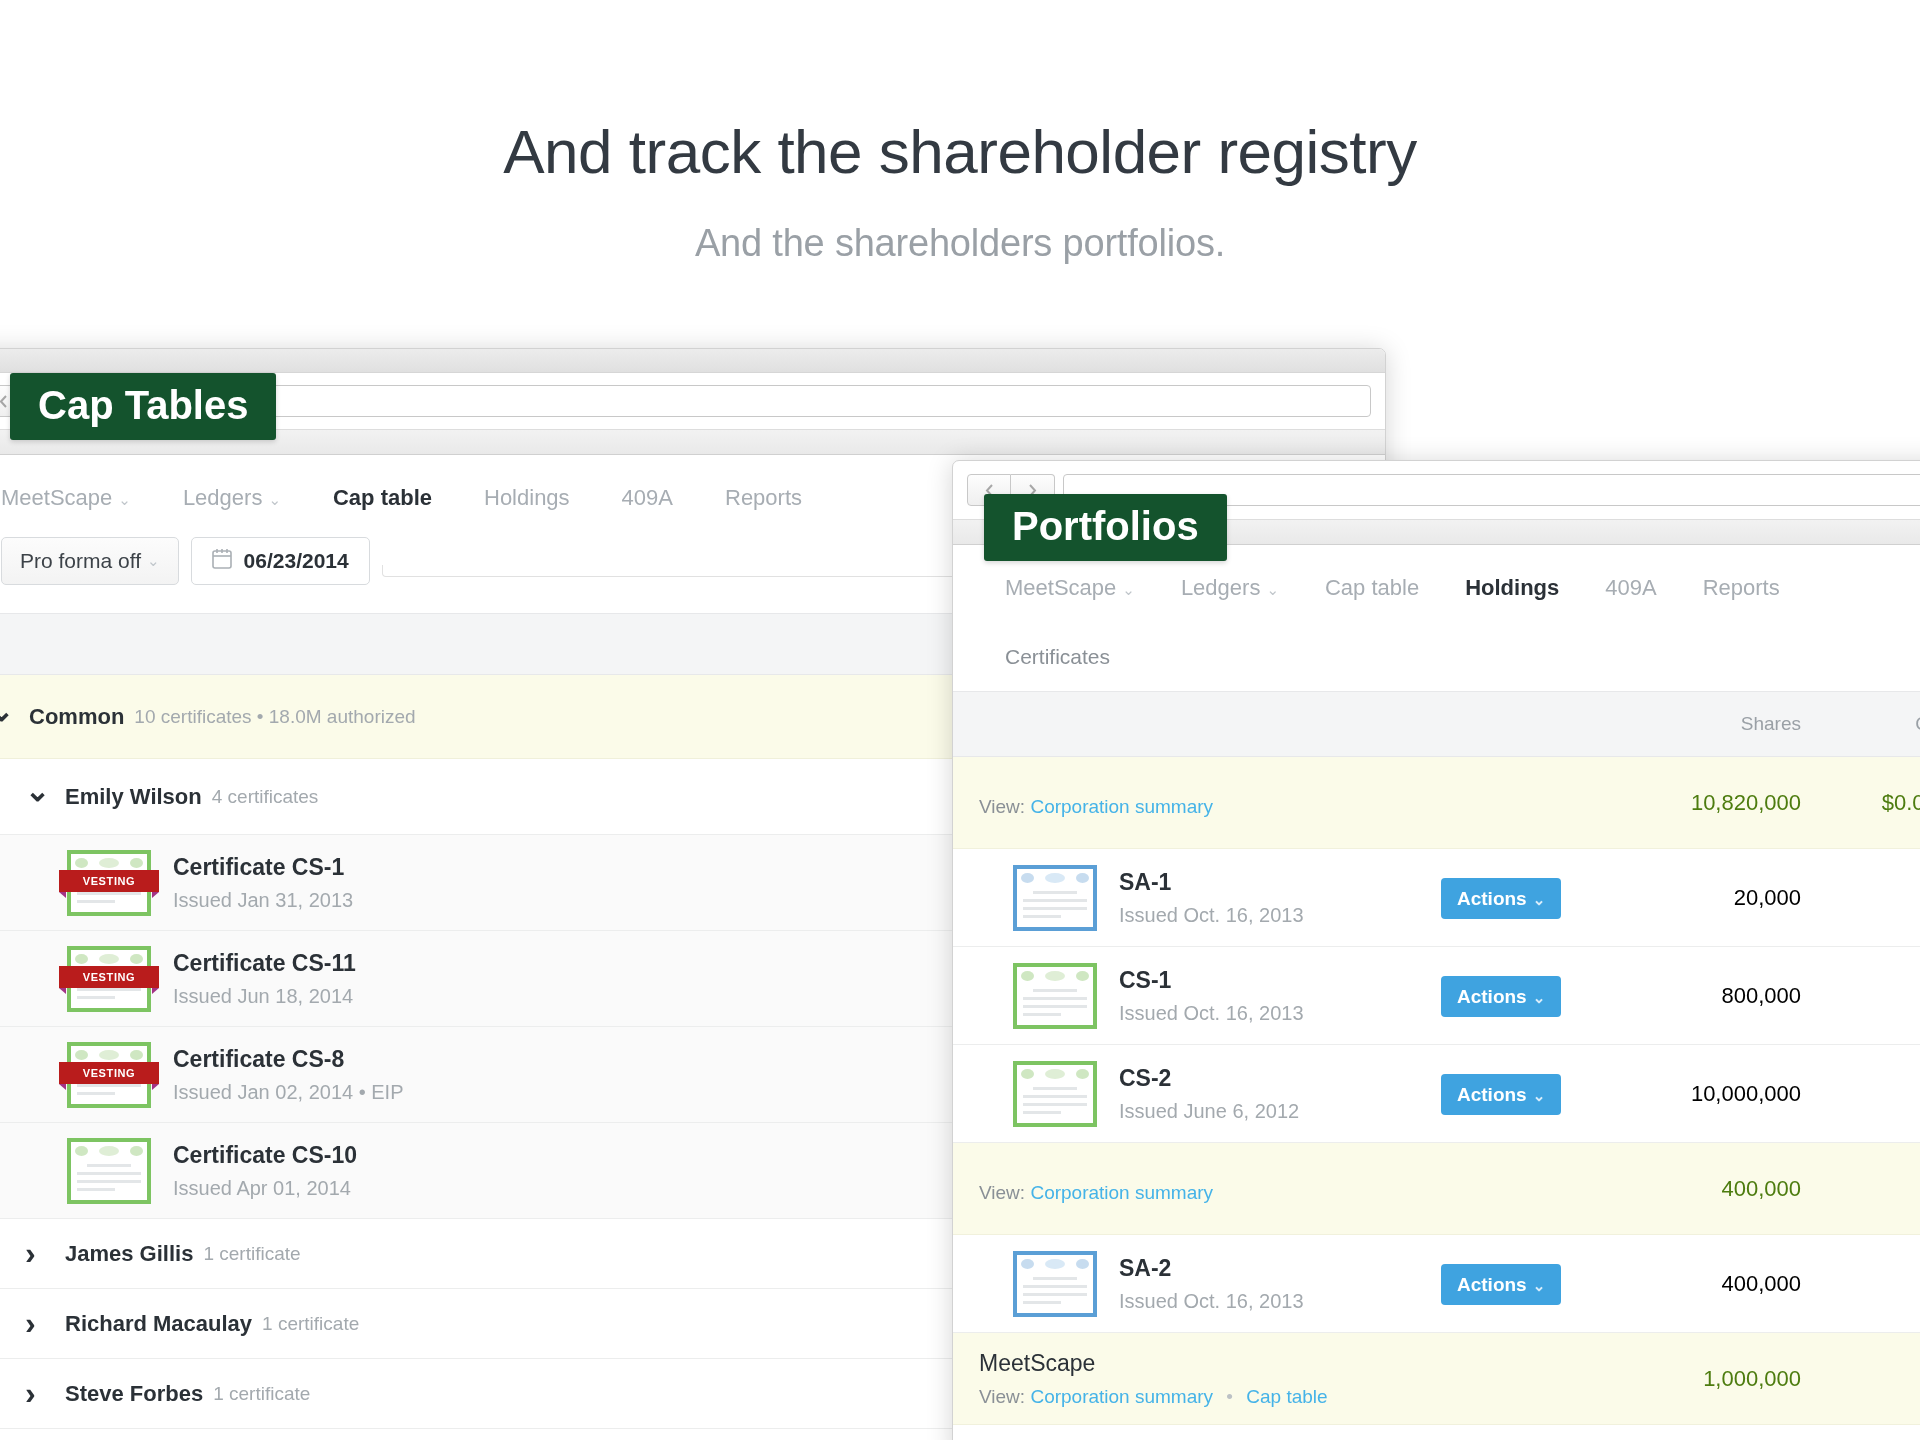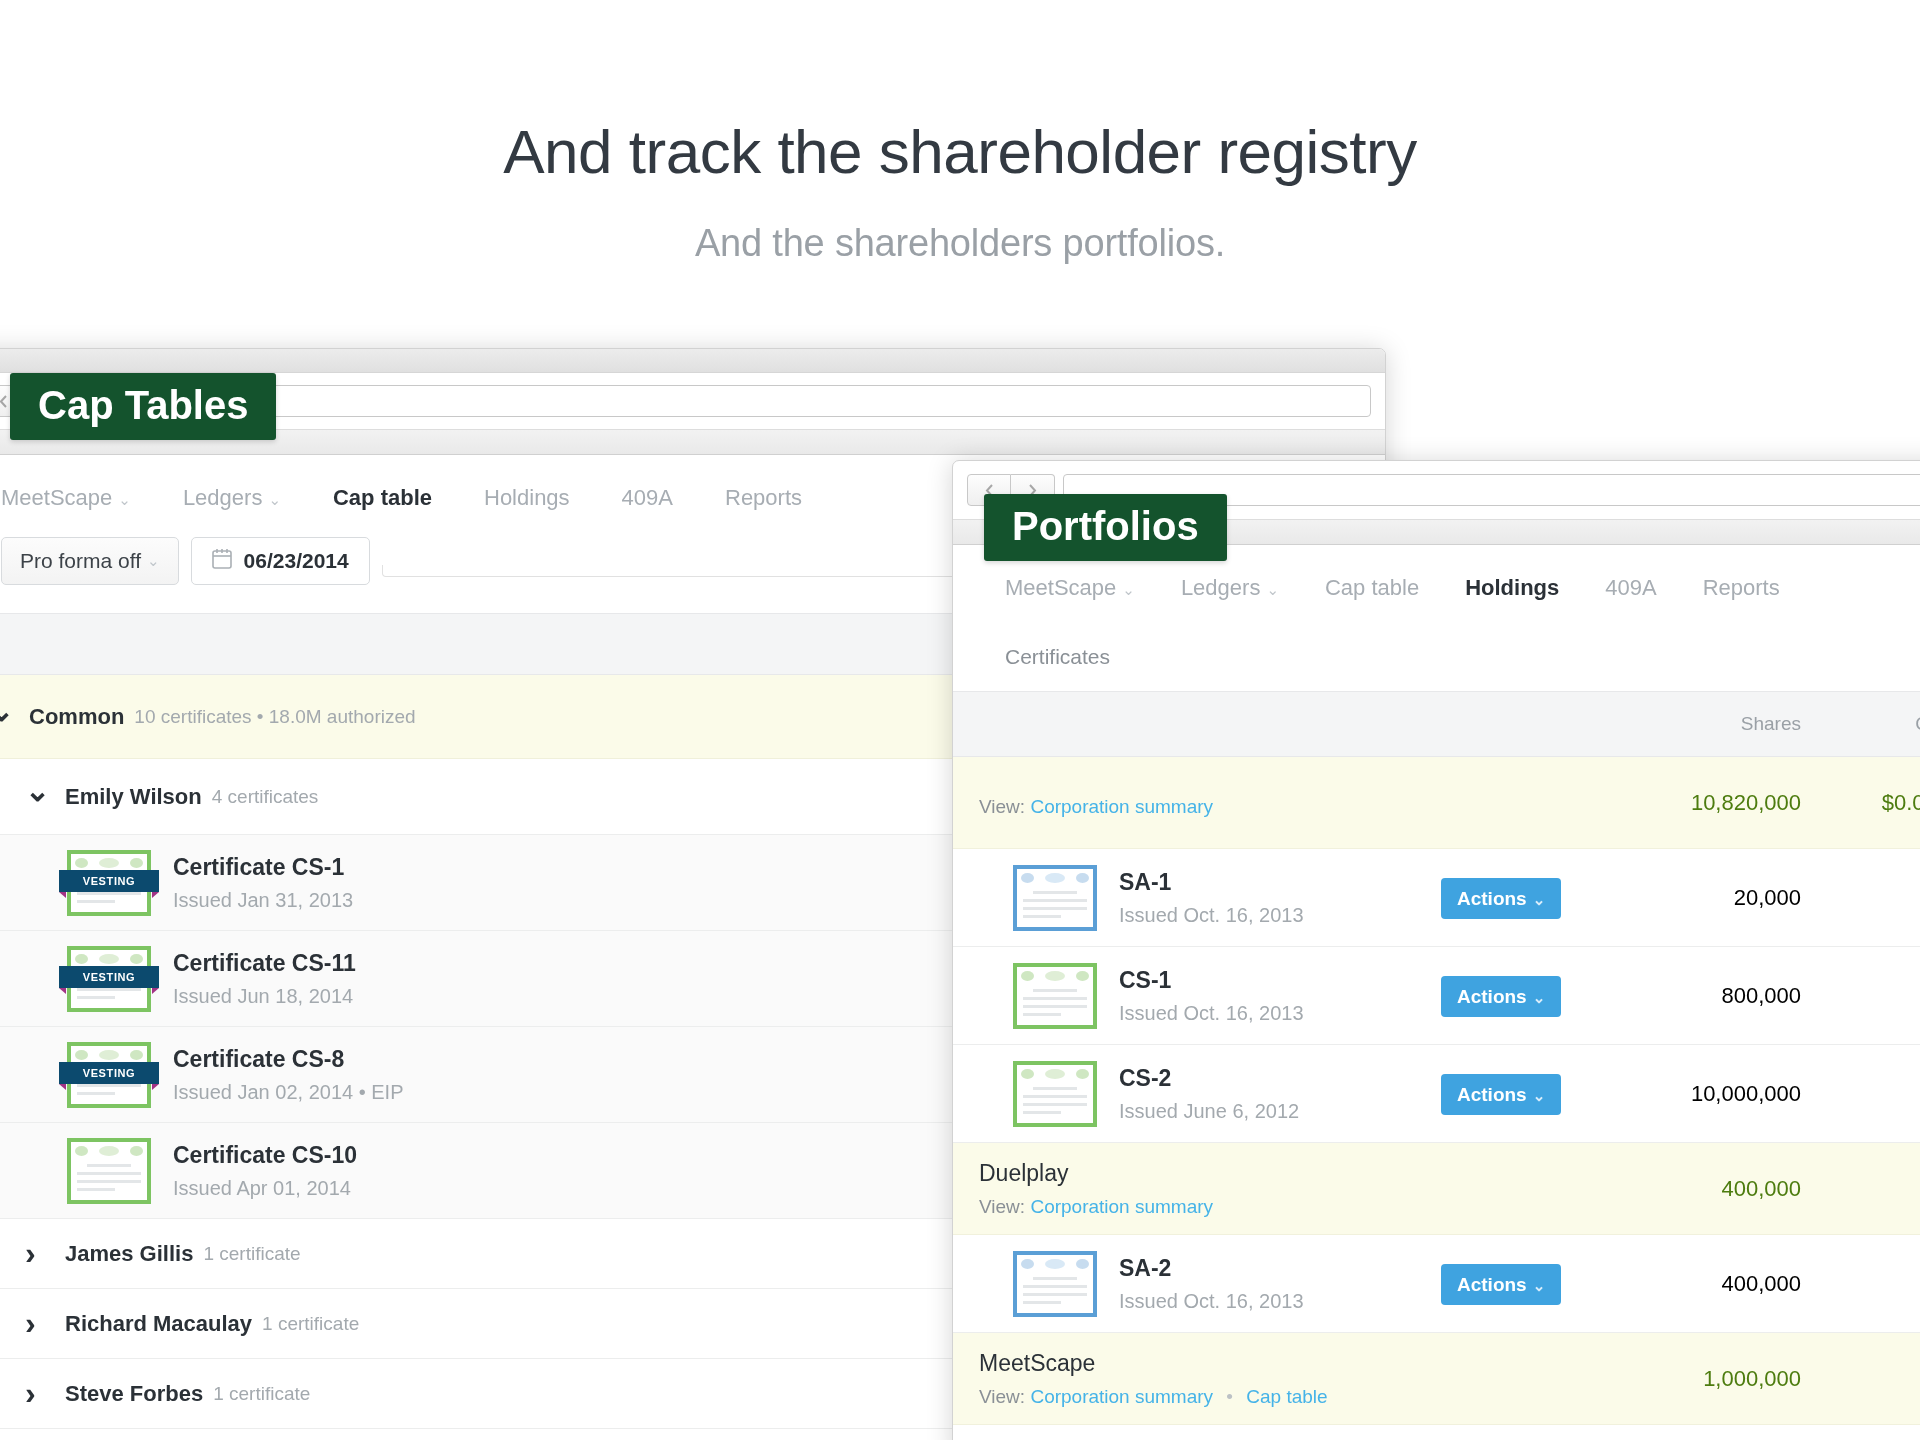--- a/index.html
+++ b/index.html
@@ -163,21 +163,21 @@
   .certicon .dots i.mid { width: 20px; background: #dfeed6; }
   .certicon.blue .dots i.mid { background: #d9e9f6; }
   .certicon .lines { position: absolute; top: 26px; left: 10px; right: 10px; }
   .certicon .lines span { display: block; height: 3px; background: #e3e6e8; margin-bottom: 5px; }
   .certicon .lines span:nth-child(1) { width: 70%; margin-left: 15%; }
   .certicon .lines span:nth-child(2) { width: 100%; }
   .certicon .lines span:nth-child(3) { width: 100%; }
   .certicon .lines span:nth-child(4) { width: 60%; }
   .ribbon {
     position: absolute; left: -8px; right: -8px; top: 20px; height: 22px;
-    background: #0c4a6e;
+    background: #b91c1c;
     color: #ffffff; font-size: 11px; font-weight: 700; letter-spacing: .6px;
     display: flex; align-items: center; justify-content: center;
   }
   .ribbon::before, .ribbon::after {
     content: ""; position: absolute; bottom: -6px; width: 0; height: 0;
     border-style: solid;
   }
   .ribbon::before { left: 0; border-width: 6px 0 0 7px; border-color: #a23385 transparent transparent transparent; }
   .ribbon::after  { right: 0; border-width: 6px 7px 0 0; border-color: #a23385 transparent transparent transparent; }
 
@@ -566,21 +566,20 @@
         <span class="btn-actions">
           <span>Actions</span><span class="caret">⌄</span>
         </span>
       </div>
       <div class="col-shares">10,000,000</div>
       <div class="col-cost"></div>
     </div>
 
     <div class="pf-row group">
       <div class="cell-grow">
-        <div class="grp-main">Duelplay</div>
         <div class="grp-sub">
           <span>View:</span>
           <span class="lnk">Corporation summary</span>
         </div>
       </div>
       <div class="col-shares pf-num-soft">400,000</div>
       <div class="col-cost pf-num-soft"></div>
     </div>
 
     <div class="pf-row">

